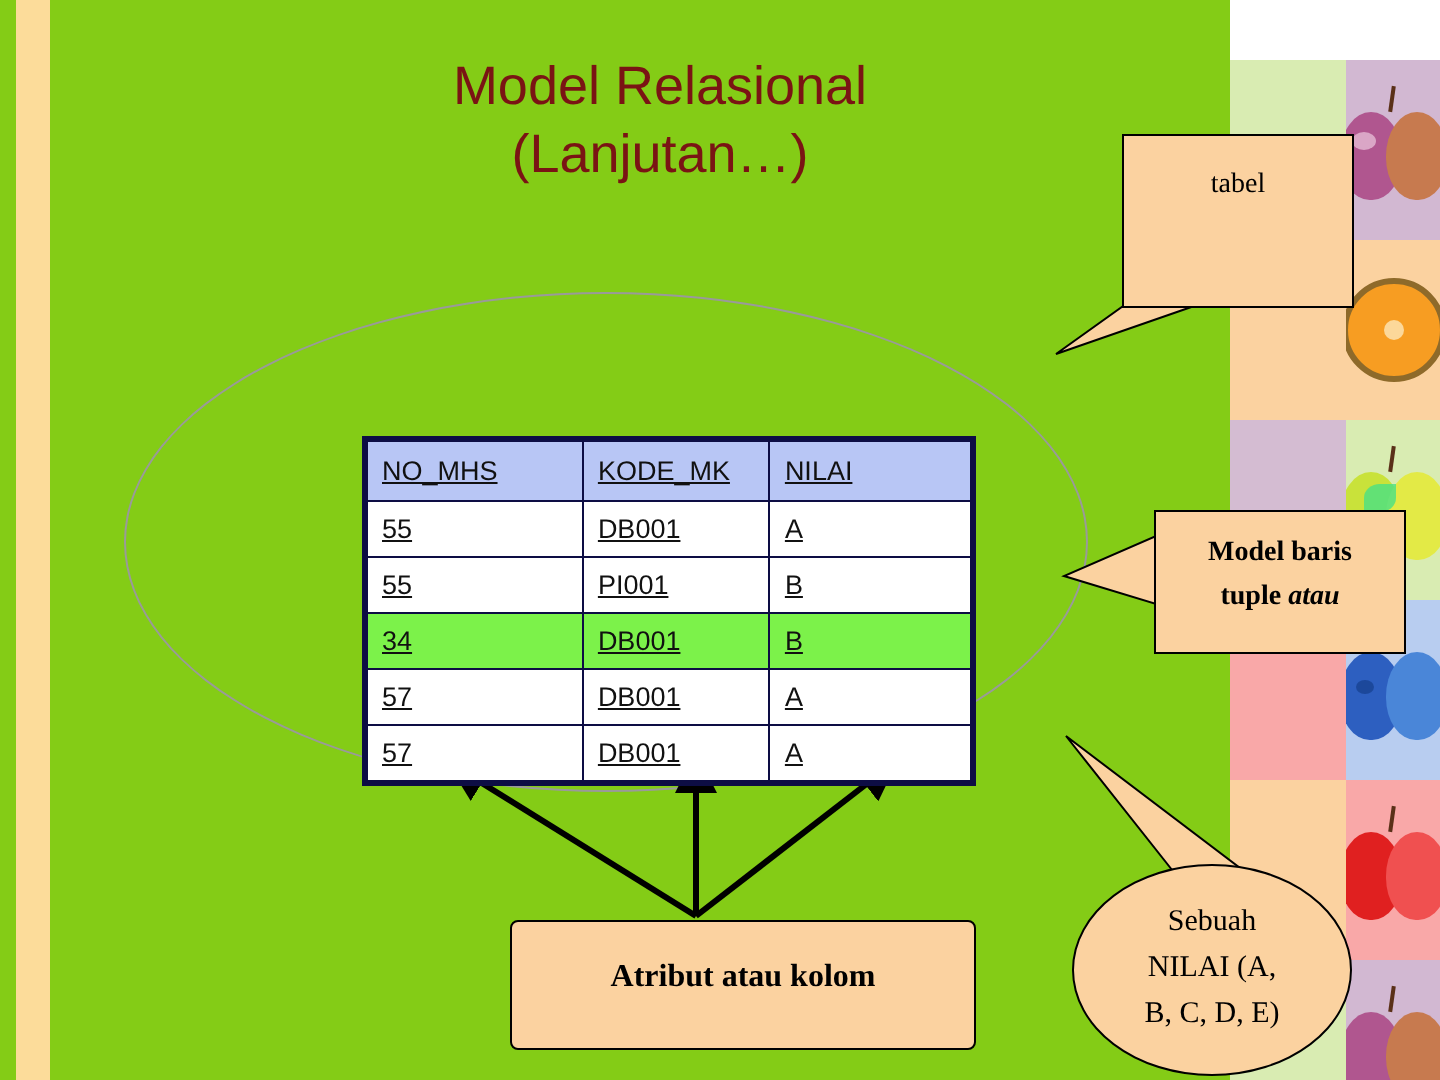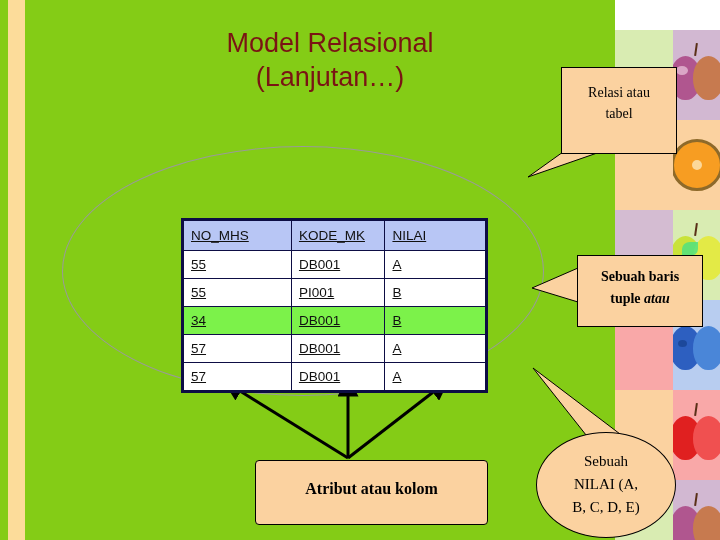--- a/index.html
+++ b/index.html
@@ -204,28 +204,27 @@
           <td>57</td>
           <td>DB001</td>
           <td>A</td>
         </tr>
       </tbody>
     </table>
   </div>
 
   <div class="callout co-rect co1">
     <div class="co-text">
-      <div>Relasi atau</div>
       <div>tabel</div>
     </div>
   </div>
 
   <div class="callout co-rect co2">
     <div class="co-text">
-      <div>Sebuah baris</div>
+      <div>Model baris</div>
       <div><span>tuple </span><i>atau</i></div>
     </div>
   </div>
 
   <div class="callout co3">
     <div class="co-text">Atribut atau kolom</div>
   </div>
 
   <div class="callout co4">
     <div class="co-text">

